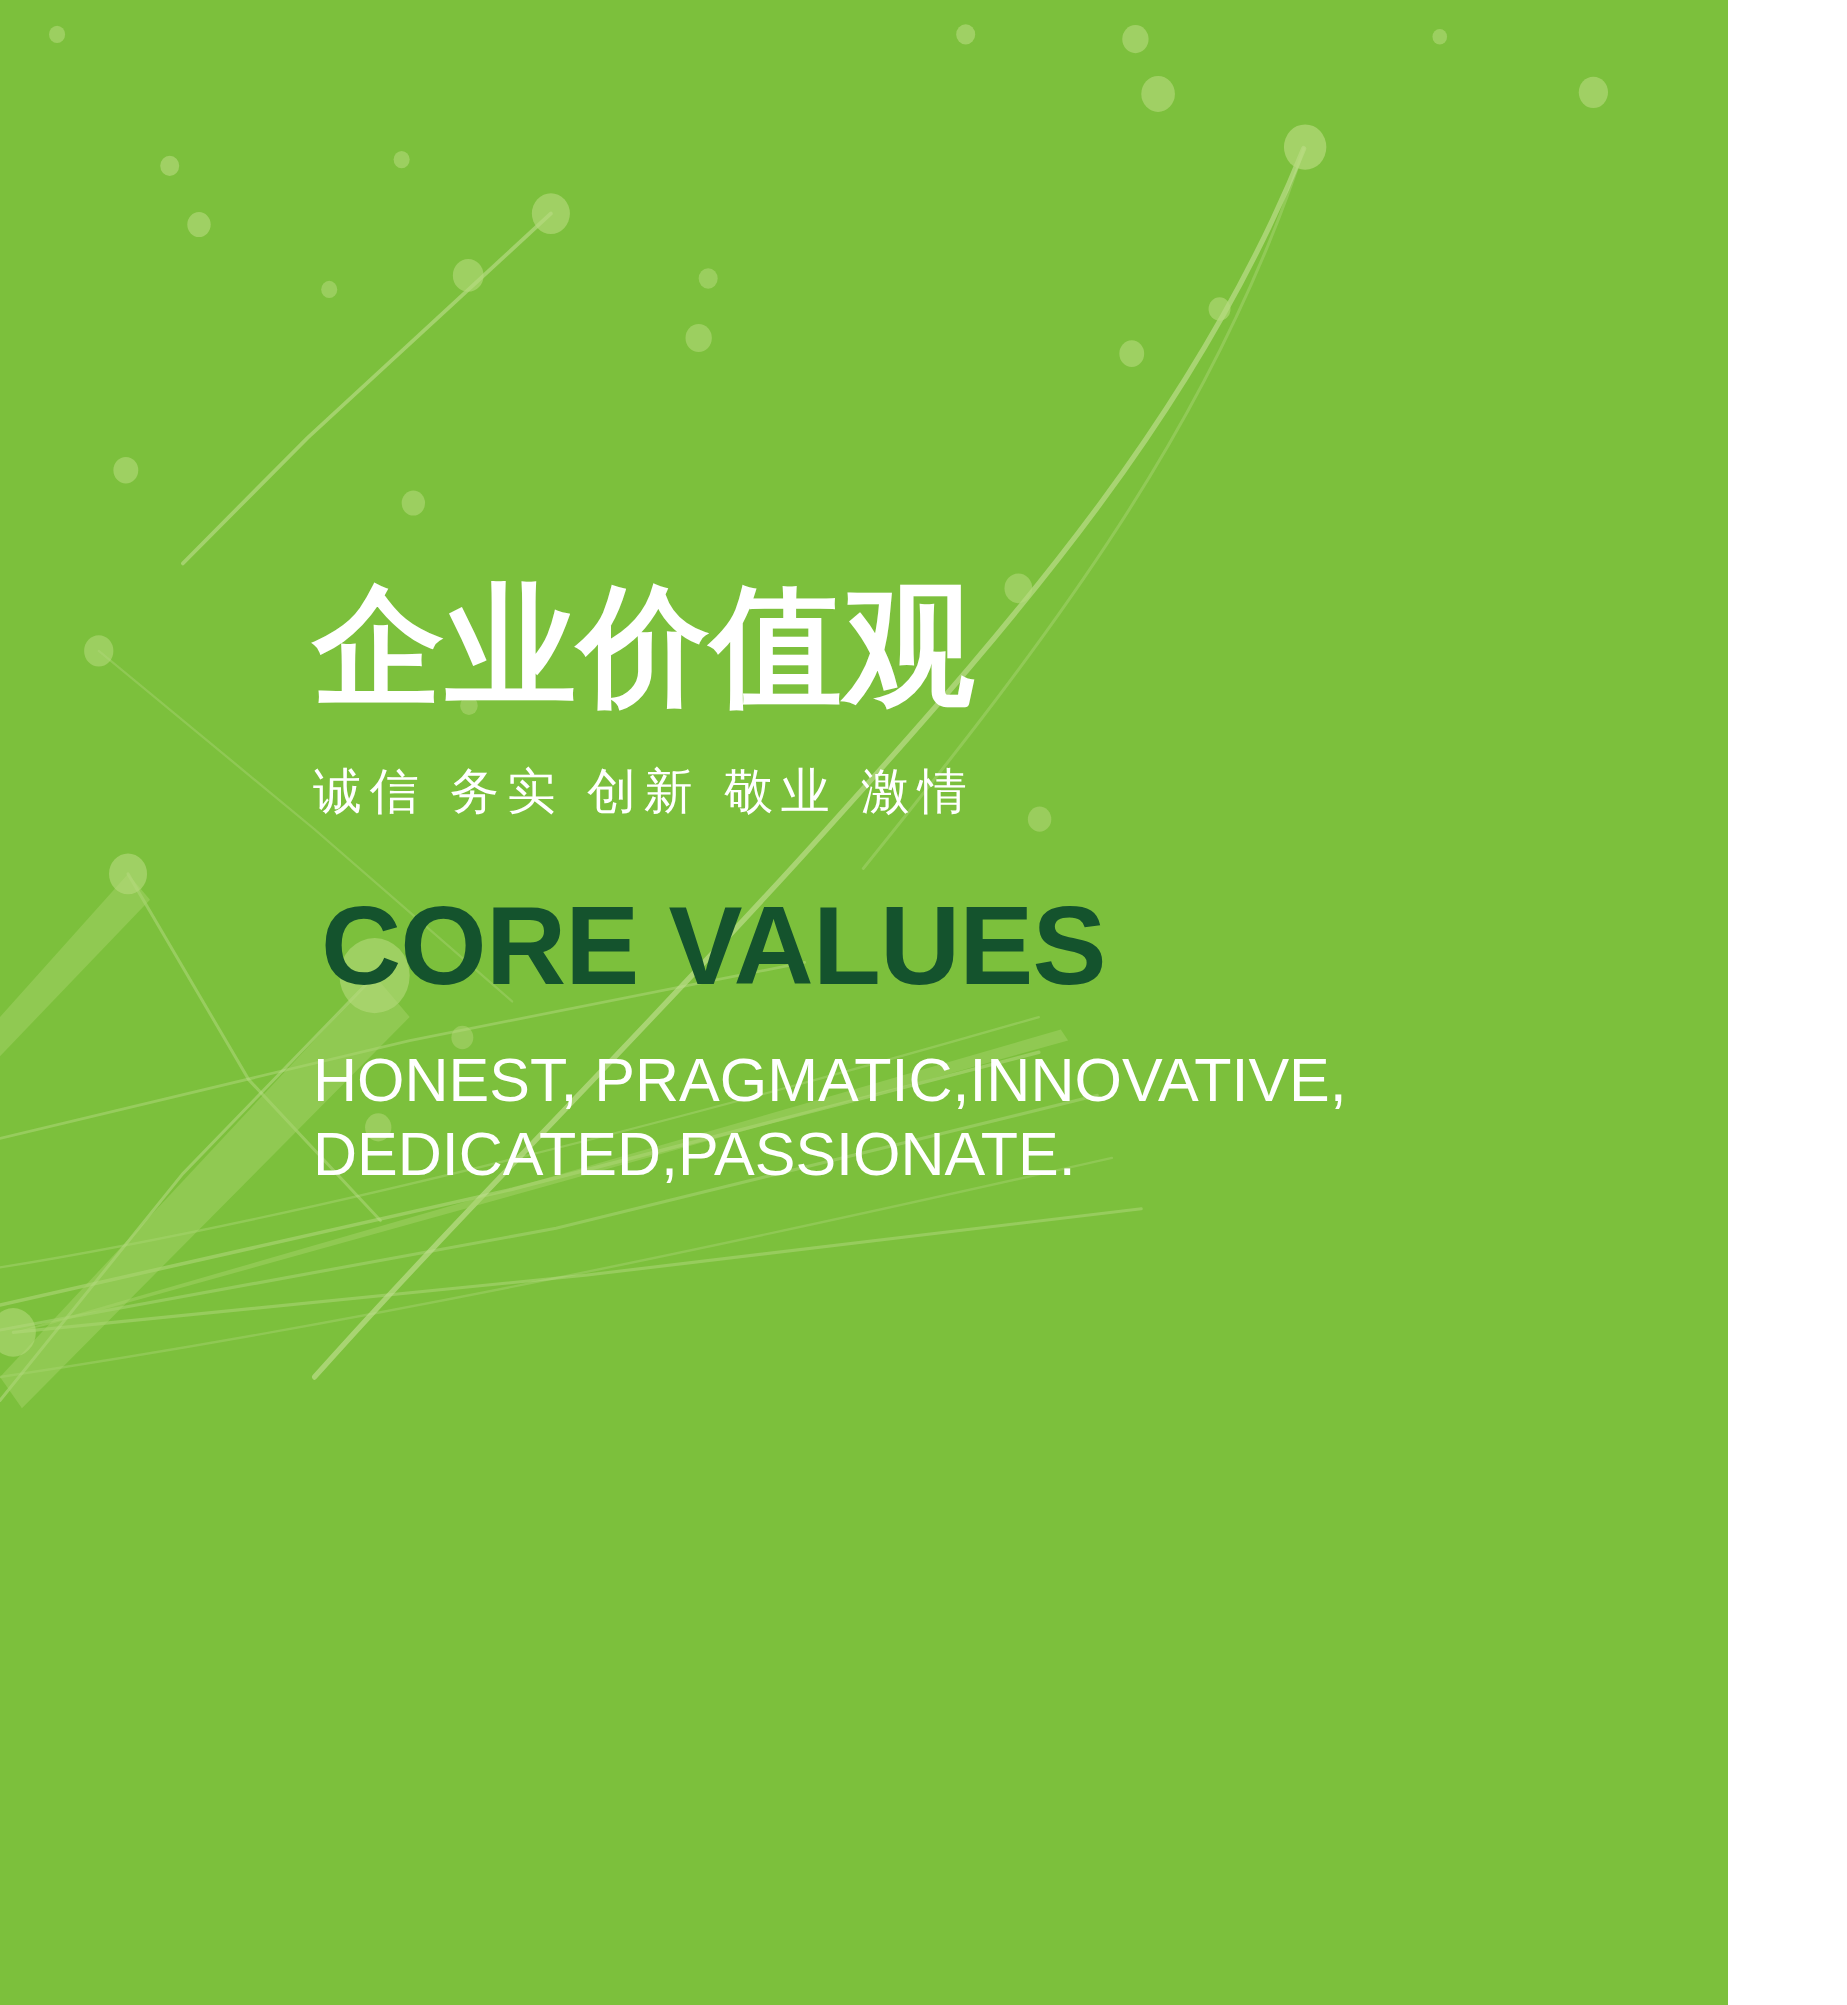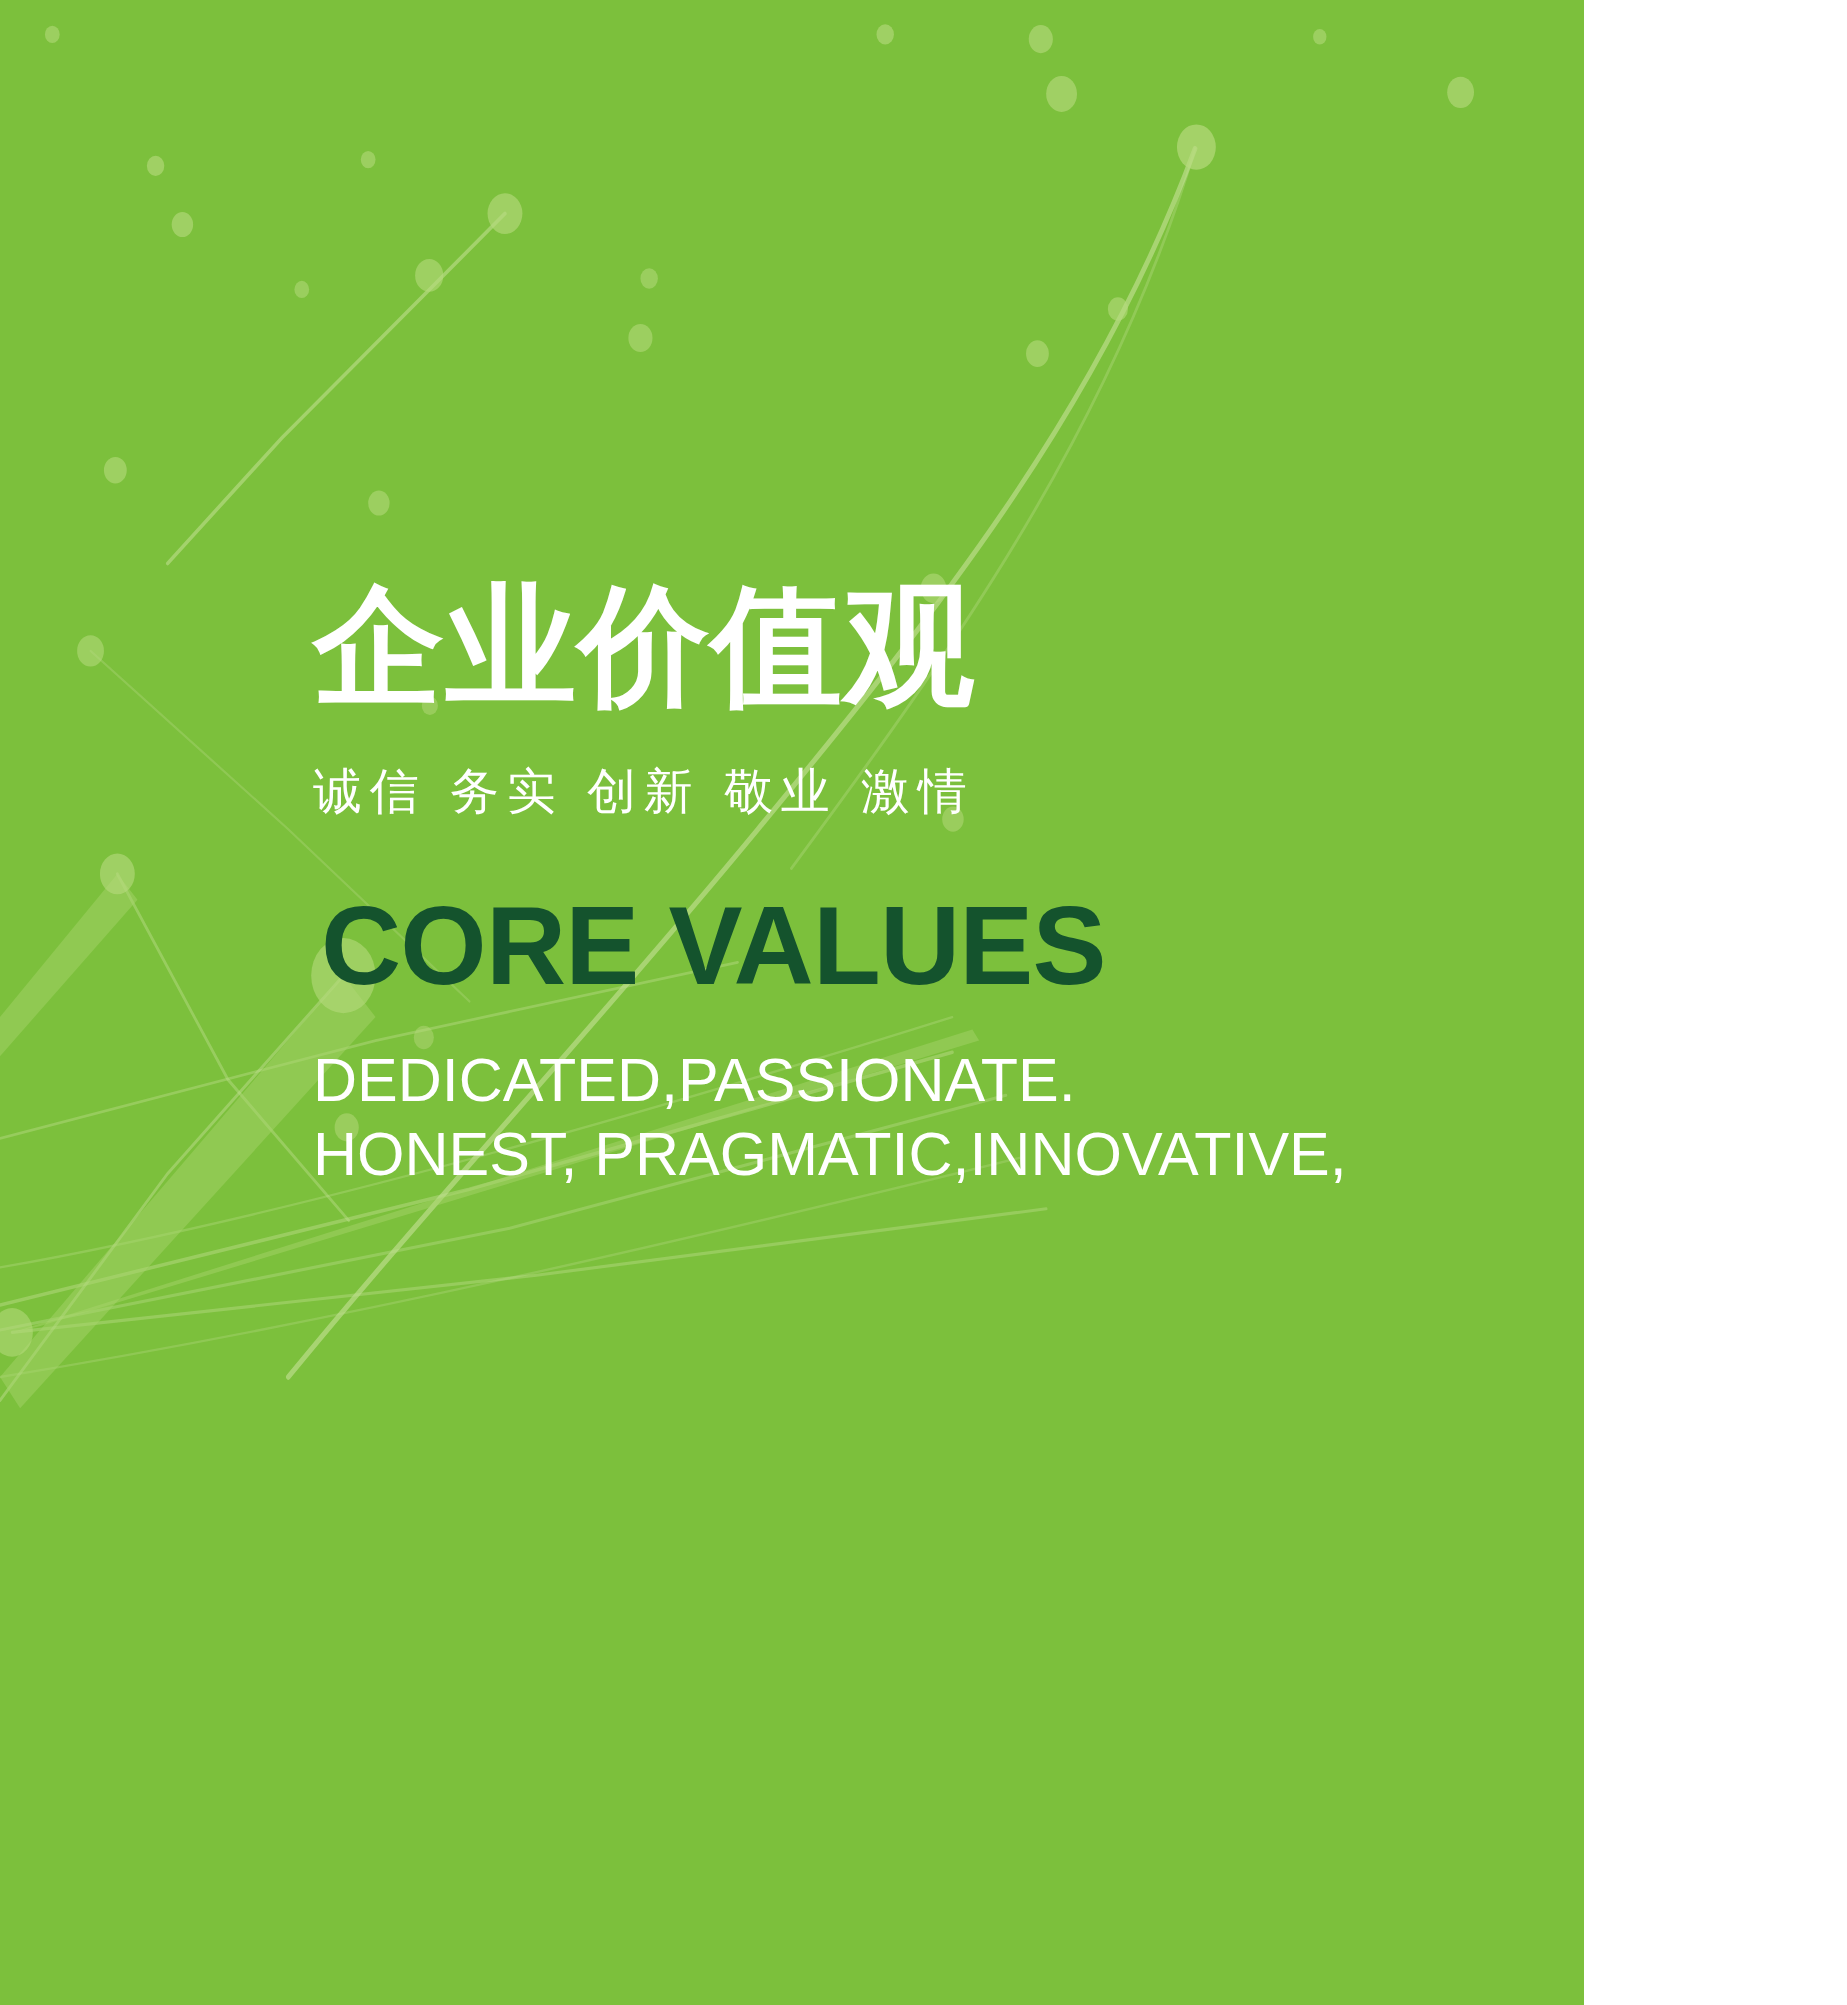--- a/index.html
+++ b/index.html
@@ -3,21 +3,21 @@
 <meta charset="utf-8">
 <title>Core Values Poster</title>
 <style>
   html, body {
     margin: 0;
     padding: 0;
     background: #ffffff;
   }
   .poster {
     position: relative;
-    width: 1584px;
+    width: 1728px;
     height: 2006px;
     overflow: hidden;
     background: #7CC03C;
     font-family: "Liberation Sans", "DejaVu Sans", sans-serif;
   }
 
   
   .bg-network {
     position: absolute;
     inset: 0;
@@ -155,19 +155,19 @@
 
   <div class="content">
 
     <h1 class="title-cn">企业价值观</h1>
 
     <p class="subtitle-cn">诚信 务实 创新 敬业 激情</p>
 
     <h2 class="title-en">CORE VALUES</h2>
 
     <p class="body-en">
+      <span class="line">HONEST, PRAGMATIC,INNOVATIVE,</span>
       <span class="line">DEDICATED,PASSIONATE.</span>
-      <span class="line">HONEST, PRAGMATIC,INNOVATIVE,</span>
     </p>
 
   </div>
 </div>
 
 
 </body></html>

